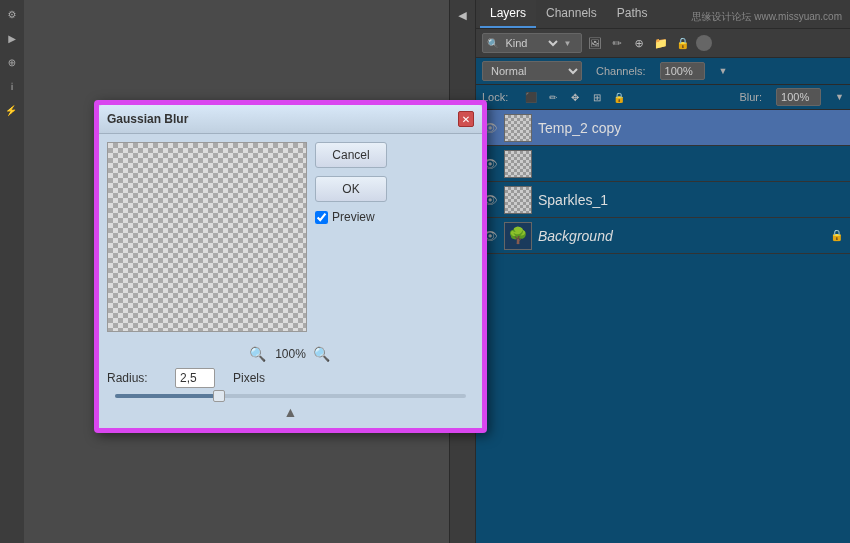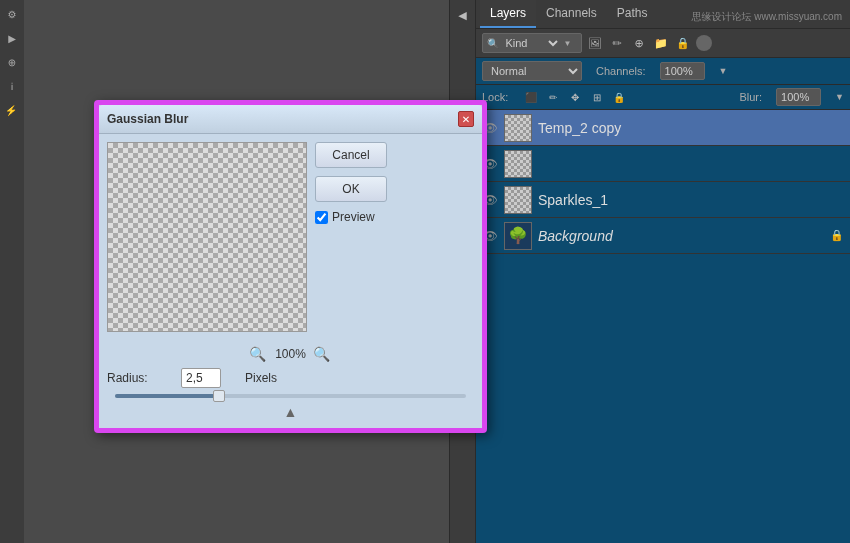--- a/index.html
+++ b/index.html
@@ -456,21 +456,21 @@
     }
 
     .zoom-pct {
       font-size: 12px;
       color: #333;
     }
 
     .radius-row {
       display: flex;
       align-items: center;
-      gap: 24px;
+      gap: 18px;
     }
 
     .radius-label {
       font-size: 12px;
       color: #333;
       min-width: 50px;
     }
 
     .radius-input {
       width: 40px;

